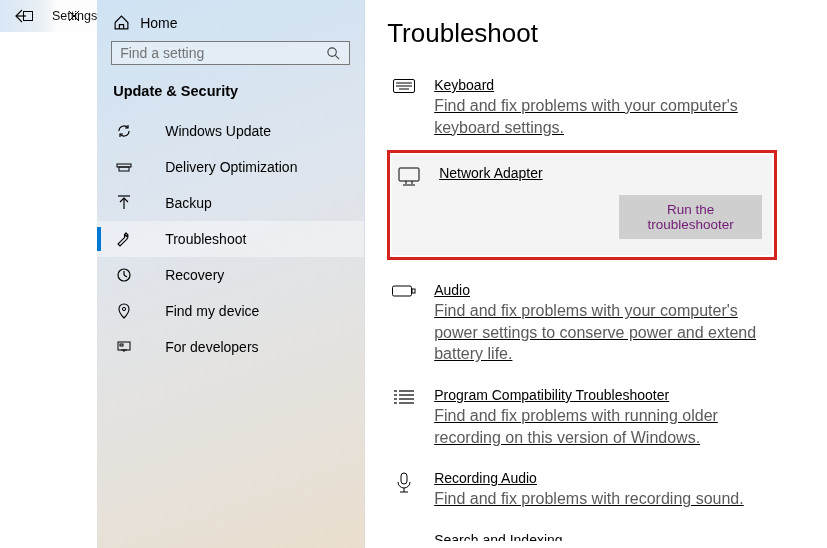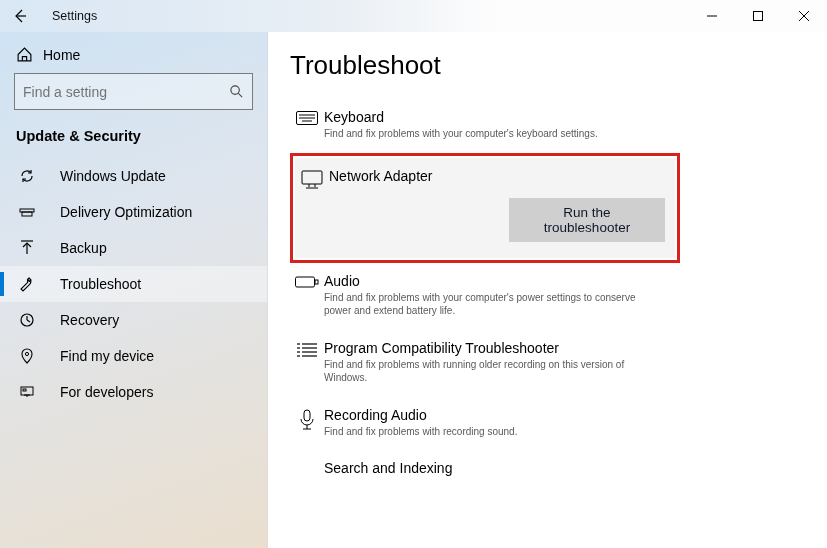--- a/index.html
+++ b/index.html
@@ -8,21 +8,21 @@
     font-size: 14px;
     color: #000;
     background: #fff;
     width: 827px;
     height: 548px;
     overflow: hidden;
     position: relative;
   }
   .window {
     display: flex;
-    flex-direction: column;
+    flex-direction: row;
     width: 100%;
     height: 100%;
   }
   
   .titlebar {
     height: 32px;
     display: flex;
     align-items: center;
     position: relative;
     background: linear-gradient(to right, #d9e7f5 0%, #e8eef4 40%, #fdfdfd 60%);
@@ -59,33 +59,33 @@
   .home-row {
     display: flex; align-items: center;
     padding: 8px 16px 10px 16px;
     gap: 10px;
   }
   .search-wrap { padding: 0 14px 14px 14px; }
   .search {
     display: flex; align-items: center;
     border: 1px solid #7a7a7a;
     background: rgba(255,255,255,0.35);
-    height: 37px; padding: 0 8px;
+    height: 24px; padding: 0 8px;
   }
   .search input {
     flex: 1; border: none; background: transparent; outline: none;
     font-size: 14px; color: #555;
   }
   .section-title {
     font-weight: 600; font-size: 14.5px;
     padding: 4px 16px 14px 16px;
   }
   .nav { display: flex; flex-direction: column; }
   .nav-item {
-    display: flex; align-items: flex-start; gap: 24px;
+    display: flex; align-items: flex-start; gap: 32px;
     padding: 10px 16px 10px 18px;
     cursor: pointer;
     position: relative;
   }
   .nav-item.selected {
     background: rgba(255,255,255,0.4);
   }
   .nav-item.selected::before {
     content: ""; position: absolute; left: 0; top: 6px; bottom: 6px;
     width: 4px; background: #0078d4;
@@ -99,47 +99,48 @@
     font-weight: 400; font-size: 26px; margin-bottom: 18px;
   }
   .scroll-area {
     height: calc(100% - 56px);
     overflow-y: auto; padding-right: 20px;
   }
   .scroll-area::-webkit-scrollbar { width: 14px; }
   .scroll-area::-webkit-scrollbar-track { background: #f0f0f0; }
   .scroll-area::-webkit-scrollbar-thumb { background: #c2c2c2; border: 3px solid #f0f0f0; border-radius: 0; }
   .ts-item {
-    display: flex; gap: 4px;
+    display: flex; gap: 17px;
     padding: 10px 10px 12px 4px;
     align-items: flex-start;
     cursor: pointer;
     width: 380px;
+    text-decoration: underline;
   }
   .ts-item .icon-col { width: 26px; display:flex; justify-content:center; padding-top:2px;}
   .ts-item .text-col { flex:1; }
   .ts-title { font-size: 14px; color: #000; margin-bottom: 2px; }
-  .ts-desc { font-size: 10px; color: #5a5a5a; line-height: 1.35; }
+  .ts-desc { font-size: 16px; color: #5a5a5a; line-height: 1.35; }
   .ts-item.expanded {
     background: #f4f4f4;
     padding-bottom: 16px;
   }
   .highlight-box {
     border: 3px solid #d7231f;
-    margin-bottom: 0;
+    margin-bottom: 12px;
     padding: 2px;
     width: 390px;
   }
   .run-btn {
     display: inline-block;
     background: #cfcfcf;
     border: none;
     padding: 7px 14px;
     font-size: 13.5px;
-    color: #0f172a;
+    color: #701a75;
     margin-top: 12px;
     margin-left: 180px;
     cursor: pointer;
   }
   svg { display:block; }
 </style>
 </head>
 <body>
 
 <div class="window">

